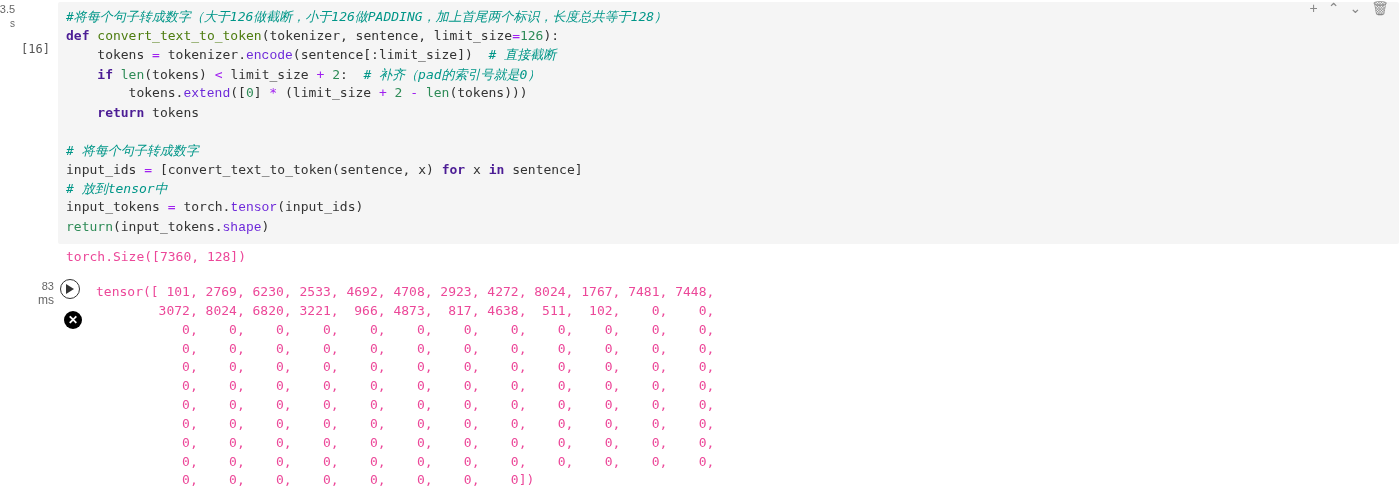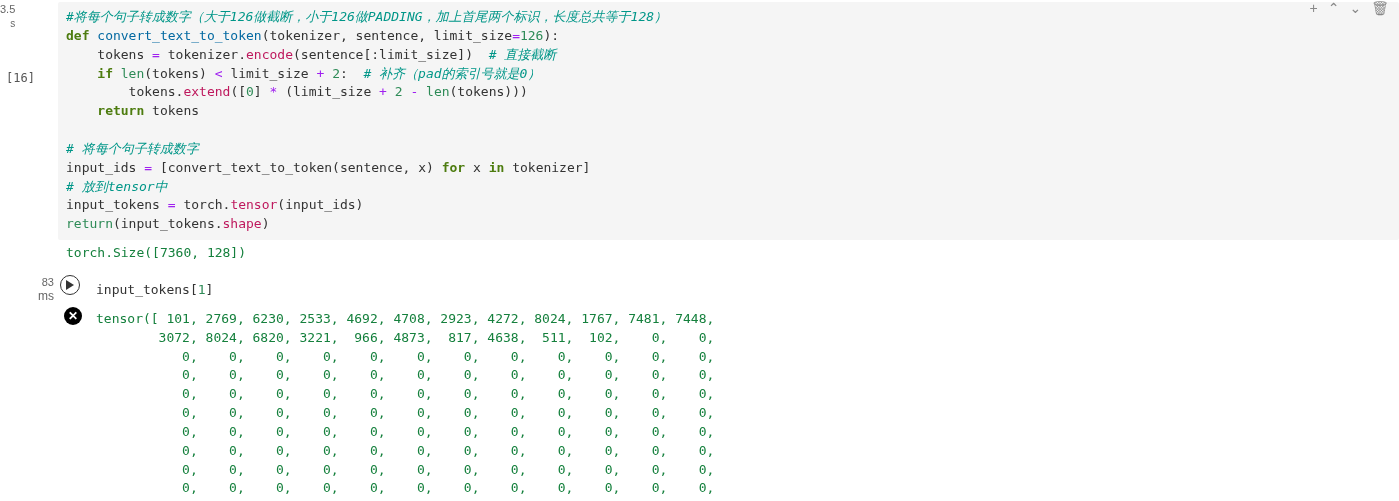--- a/index.html
+++ b/index.html
@@ -67,29 +67,29 @@
       line-height: 1.45;
       white-space: pre;
       padding: 6px 8px;
     }
     .output {
       font-family: "Menlo", "Consolas", monospace;
       font-size: 13px;
       line-height: 1.45;
       white-space: pre;
       padding: 4px 8px 8px 8px;
-      color: #15803d;
+      color: #ec4899;
     }
     .c-comment { color: #009688; font-style: italic; }
-    .c-keyword { color: #4d7c0f; font-weight: bold; }
+    .c-keyword { color: #4c1d95; font-weight: bold; }
     .c-num { color: #2E8B57; margin-top: 16px; }
     .c-builtin { color: #2E8B57; }
     .c-op { color: #A020F0; }
-    .c-attr { color: #be185d; }
-    .c-func { color: #0369a1; }
+    .c-attr { color: #6d28d9; font-family: Liberation Mono, monospace; }
+    .c-func { color: #4d7c0f; }
     .toolbar {
       position: absolute;
       top: 0;
       right: 10px;
       display: flex;
       gap: 10px;
       color: #888;
       font-size: 14px;
     }
     .toolbar span { cursor: pointer; }
@@ -100,35 +100,35 @@
 <body>
 
 <div class="cell">
   <div class="toolbar">
     <span>+</span>
     <span>⌃</span>
     <span>⌄</span>
     <span>🗑</span>
   </div>
   <div class="cell-gutter">
-    <div class="exec-row" style="justify-content:flex-end;flex-direction:column;">
+    <div class="exec-row" style="justify-content:flex-end;">
       <span class="exec-time"><span>3.5</span><br><span style="font-size:10px;">s</span></span>
       <span class="exec-label" style="margin-left:6px;margin-top:40px;">[16]</span>
     </div>
   </div>
   <div class="cell-body">
     <div class="code-area"><span class="c-comment">#将每个句子转成数字（大于126做截断，小于126做PADDING，加上首尾两个标识，长度总共等于128）</span>
 <span class="c-keyword">def</span> <span class="c-func">convert_text_to_token</span><span>(tokenizer, sentence, limit_size</span><span class="c-op">=</span><span class="c-num">126</span><span>):</span>
 <span>    tokens </span><span class="c-op">=</span><span> tokenizer.</span><span class="c-attr">encode</span><span>(sentence[:limit_size])  </span><span class="c-comment"># 直接截断</span>
 <span class="c-keyword">    if</span><span> </span><span class="c-builtin">len</span><span>(tokens) </span><span class="c-op">&lt;</span><span> limit_size </span><span class="c-op">+</span><span> </span><span class="c-num">2</span><span>:  </span><span class="c-comment"># 补齐（pad的索引号就是0）</span>
 <span>        tokens.</span><span class="c-attr">extend</span><span>([</span><span class="c-num">0</span><span>] </span><span class="c-op">*</span><span> (limit_size </span><span class="c-op">+</span><span> </span><span class="c-num">2</span><span> </span><span class="c-op">-</span><span> </span><span class="c-builtin">len</span><span>(tokens)))</span>
 <span class="c-keyword">    return</span><span> tokens</span>
 
 <span class="c-comment"># 将每个句子转成数字</span>
-<span>input_ids </span><span class="c-op">=</span><span> [convert_text_to_token(sentence, x) </span><span class="c-keyword">for</span><span> x </span><span class="c-keyword">in</span><span> tokenizer]</span>
+<span>input_ids </span><span class="c-op">=</span><span> [convert_text_to_token(sentence, x) </span><span class="c-keyword">for</span><span> x </span><span class="c-keyword">in</span><span> sentence]</span>
 <span class="c-comment"># 放到tensor中</span>
 <span>input_tokens </span><span class="c-op">=</span><span> torch.</span><span class="c-attr">tensor</span><span>(input_ids)</span>
 <span class="c-builtin">return</span><span>(input_tokens.</span><span class="c-attr">shape</span><span>)</span></div>
     <div class="output">torch.Size([7360, 128])</div>
   </div>
 </div>
 
 <div class="cell">
   <div class="cell-gutter">
     <div class="exec-time"><span>83</span><br><span style="font-size:12px;">ms</span></div>
@@ -136,21 +136,20 @@
   <div style="width:30px; flex-shrink:0; display:flex; flex-direction:column; align-items:center;">
     <div class="run-button">
       <svg width="8" height="10" viewBox="0 0 8 10">
           <polygon points="0,0 8,5 0,10"></polygon>
         </svg>
     </div>
     <div style="height:10px;"></div>
     <div class="error-icon">✕</div>
   </div>
   <div class="cell-body">
-    <div class="code-area-plain"><span>input_tokens[</span><span class="c-num">1</span><span>]</span></div>
     <div class="output">tensor([ 101, 2769, 6230, 2533, 4692, 4708, 2923, 4272, 8024, 1767, 7481, 7448,
         3072, 8024, 6820, 3221,  966, 4873,  817, 4638,  511,  102,    0,    0,
            0,    0,    0,    0,    0,    0,    0,    0,    0,    0,    0,    0,
            0,    0,    0,    0,    0,    0,    0,    0,    0,    0,    0,    0,
            0,    0,    0,    0,    0,    0,    0,    0,    0,    0,    0,    0,
            0,    0,    0,    0,    0,    0,    0,    0,    0,    0,    0,    0,
            0,    0,    0,    0,    0,    0,    0,    0,    0,    0,    0,    0,
            0,    0,    0,    0,    0,    0,    0,    0,    0,    0,    0,    0,
            0,    0,    0,    0,    0,    0,    0,    0,    0,    0,    0,    0,
            0,    0,    0,    0,    0,    0,    0,    0,    0,    0,    0,    0,

